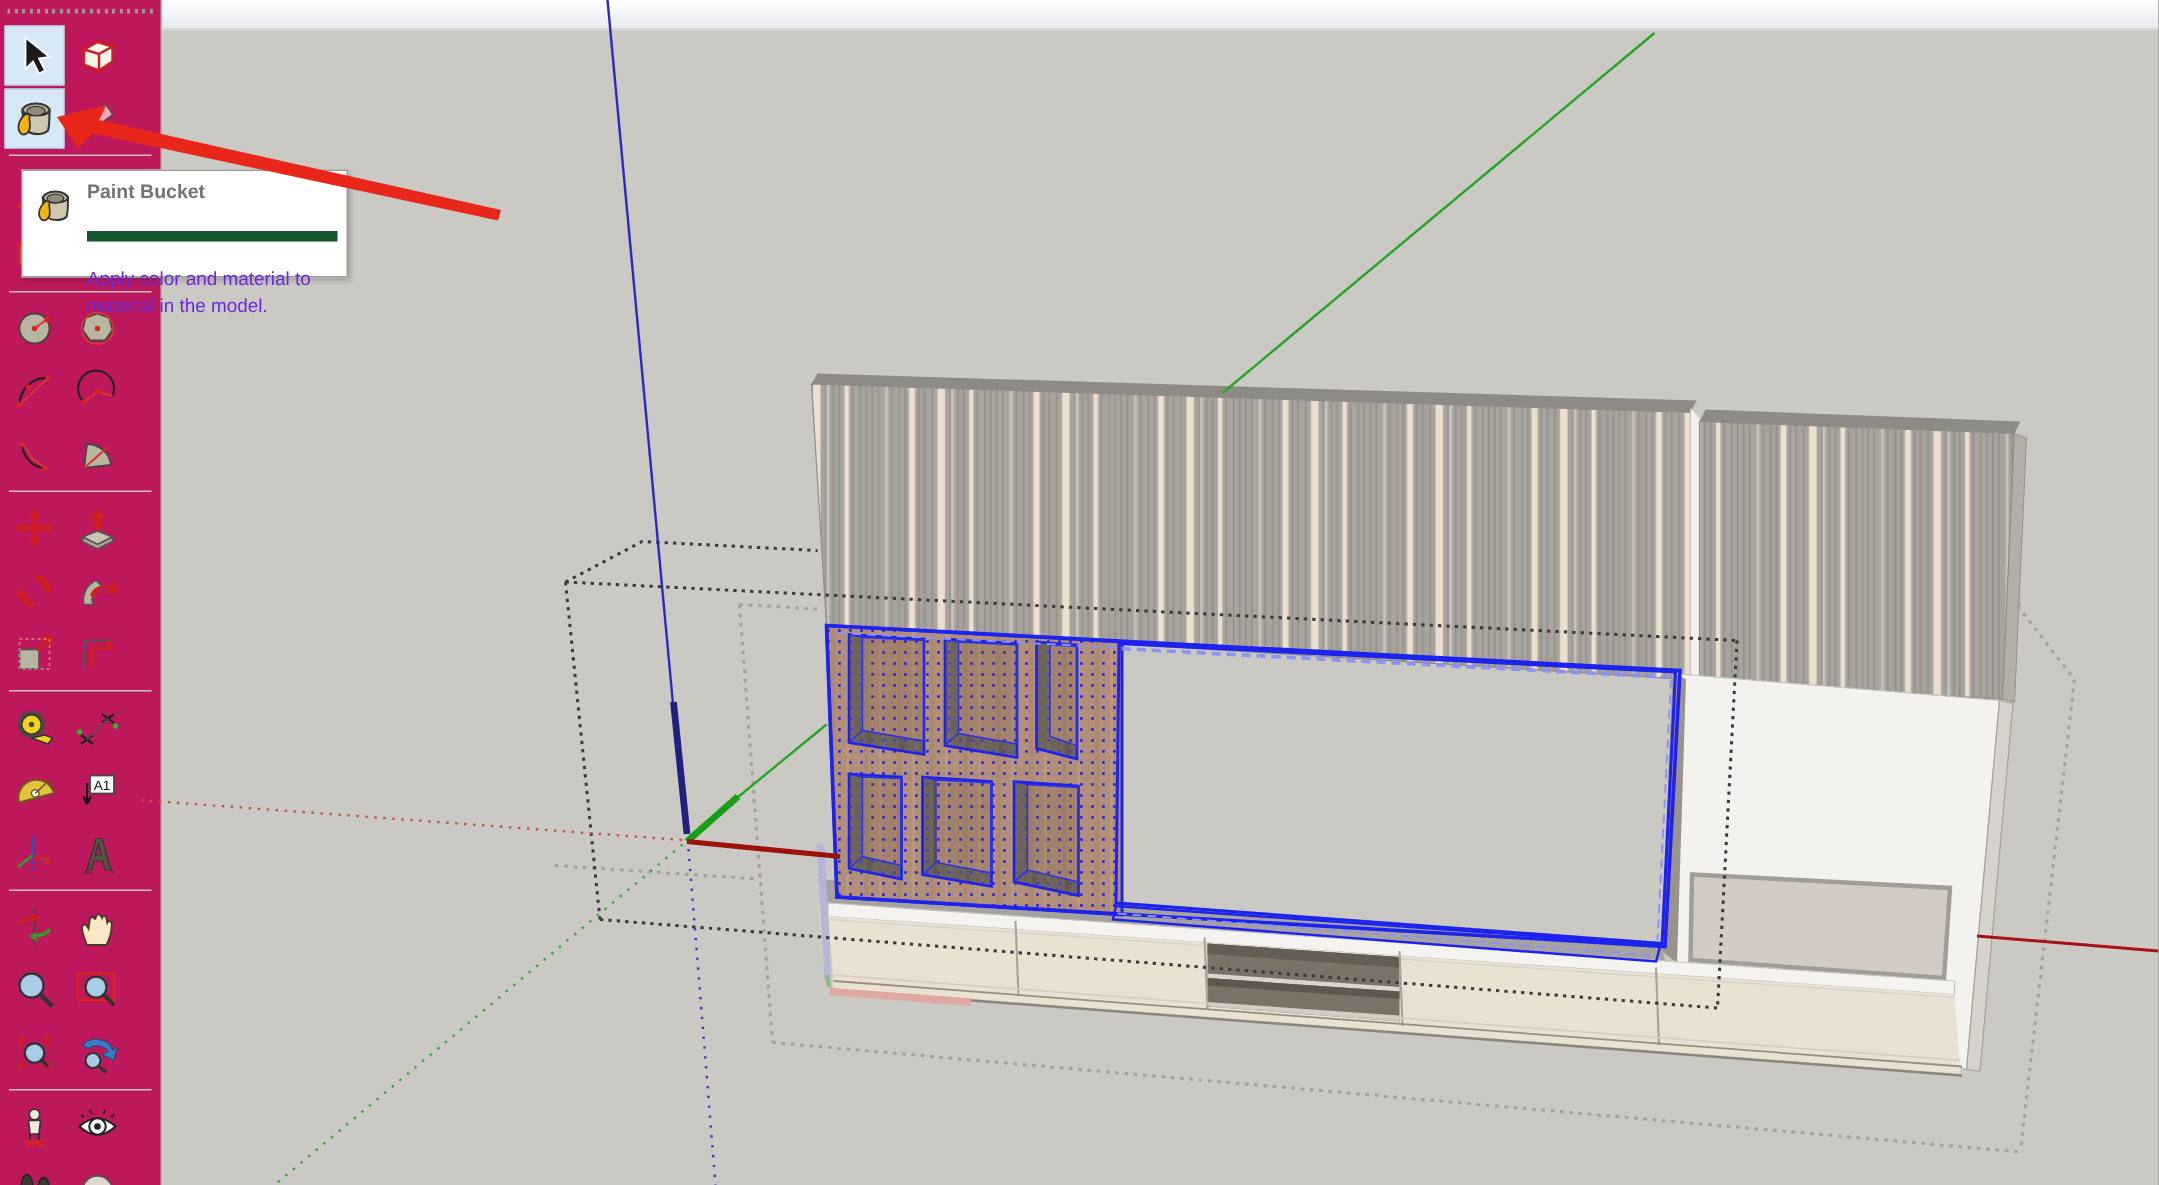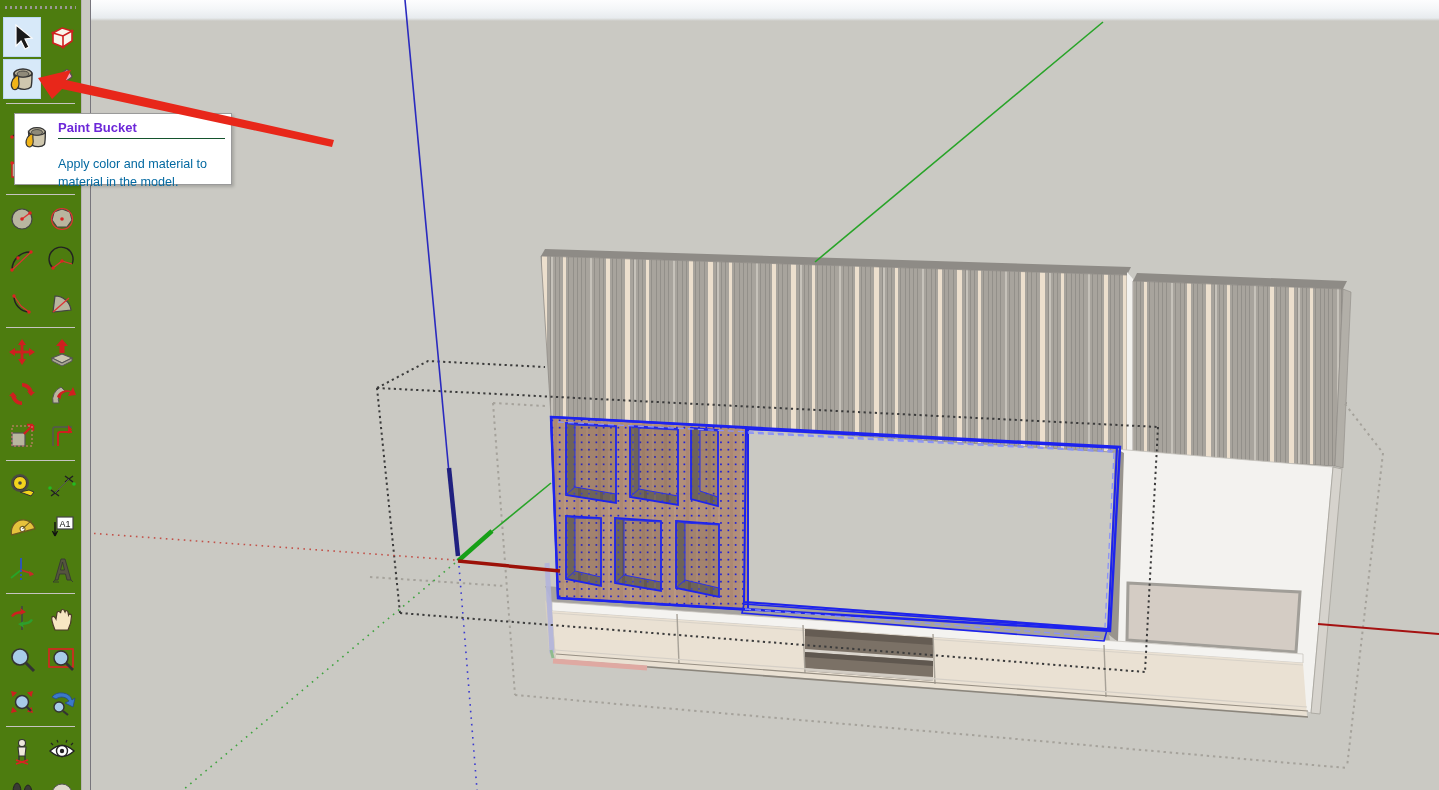--- a/index.html
+++ b/index.html
@@ -1,41 +1,41 @@
 <!DOCTYPE html>
 <html><head>
 <meta charset="utf-8">
 <style>
   html,body{margin:0;padding:0;background:#888;}
   .app{position:relative;width:1439px;height:790px;overflow:hidden;
        font-family:"Liberation Sans",sans-serif;background:#cac9c3;}
   
-  .toolbar{position:absolute;left:0;top:0;width:82px;height:790px;background:#4d7c0f;
+  .toolbar{position:absolute;left:0;top:0;width:108px;height:790px;background:#be185d;
            border-right:1px solid #b7b5b2;box-sizing:border-box;overflow:hidden;z-index:10;}
   .tb-handle{height:3px;margin:6px 5px 7px 5px;
      background:repeating-linear-gradient(90deg,#9a9894 0 2px,transparent 2px 5px);}
   .tb-row{display:flex;gap:2px;padding-left:3px;height:42px;align-items:center;}
   .tb-btn{width:40px;height:40px;display:flex;align-items:center;justify-content:center;
           border:1px solid transparent;background:transparent;padding:0;cursor:pointer;box-sizing:border-box;}
   .tb-btn.hl{background:#d7e9f9;border:1px solid #bcd9f2;}
   .tb-div{border-top:1px solid #c6c4c1;margin:3px 6px;}
   
   .canvas{position:absolute;left:90px;top:0;width:1349px;height:790px;
      background:linear-gradient(180deg,#fdfdfe 0px,#f4f6f8 9px,#e7ebee 18px,#cac9c3 21px,#cac9c3 100%);
      border-left:1px solid #77757c;box-sizing:border-box;}
   .scene{position:absolute;left:90px;top:0;z-index:20;pointer-events:none;}
   
   .tooltip{position:absolute;left:14px;top:113px;width:218px;height:72px;background:#fff;
      border:1px solid #9a9a9a;box-shadow:2px 2px 3px rgba(0,0,0,.18);z-index:40;box-sizing:border-box;
      display:flex;padding:6px 6px 4px 7px;}
   .tt-icon{width:30px;flex:0 0 30px;padding-top:3px;}
   .tt-body{flex:1;margin-left:6px;min-width:0;}
-  .tt-title{font-size:13px;font-weight:bold;color:#6d28d9;padding-bottom:3px;
-            border-bottom:1px solid #14532d;margin-bottom:3px;}
-  .tt-text{font-size:12.6px;color:#0369a1;line-height:1.45;margin-top:16px;}
+  .tt-title{font-size:13px;font-weight:bold;color:#737373;padding-bottom:19px;
+            border-bottom:7px solid #14532d;margin-bottom:3px;}
+  .tt-text{font-size:12.6px;color:#6d28d9;line-height:1.45;margin-top:16px;}
   .arrow-overlay{position:absolute;left:0;top:0;z-index:50;pointer-events:none;}
 </style>
 </head>
 <body>
 
 <div class="app">
 
   <div class="toolbar" id="toolbar">
       <div class="tb-handle"></div>
       <div class="tb-row">

